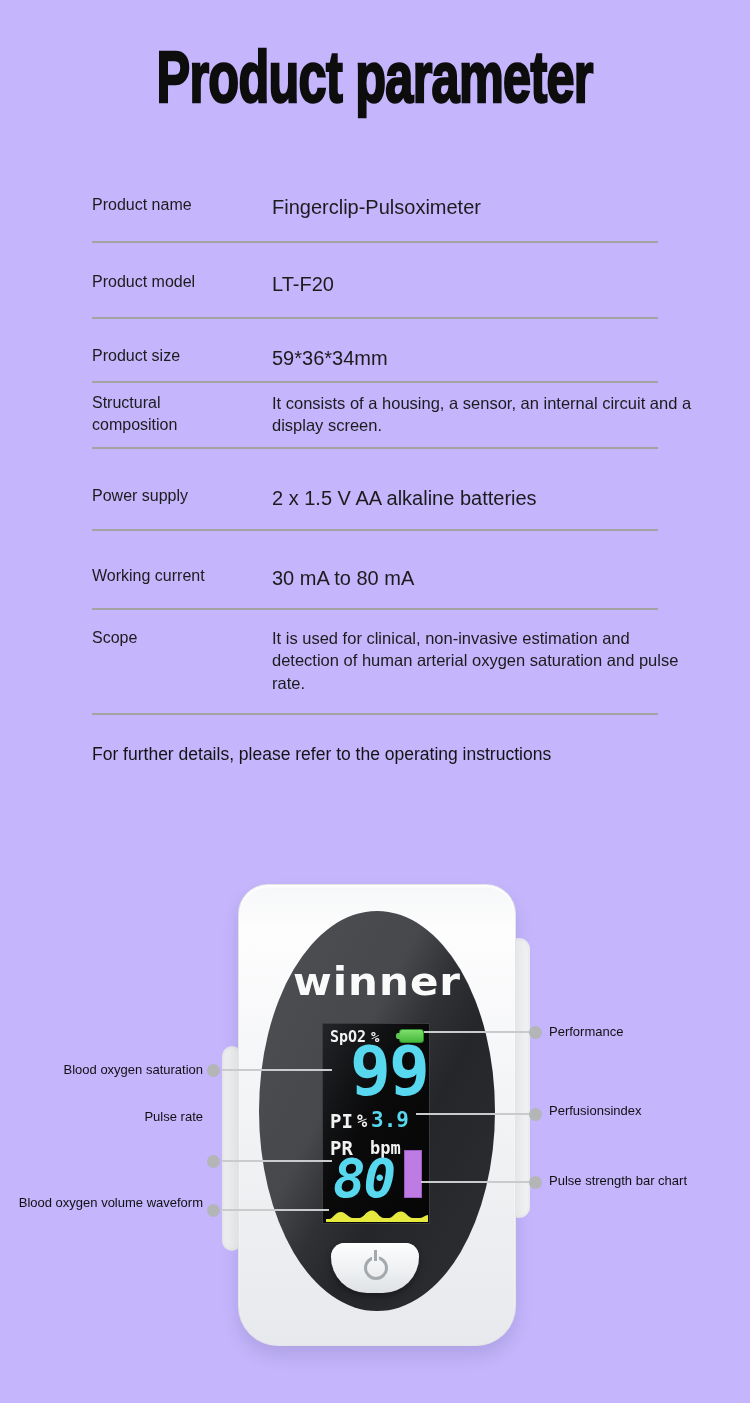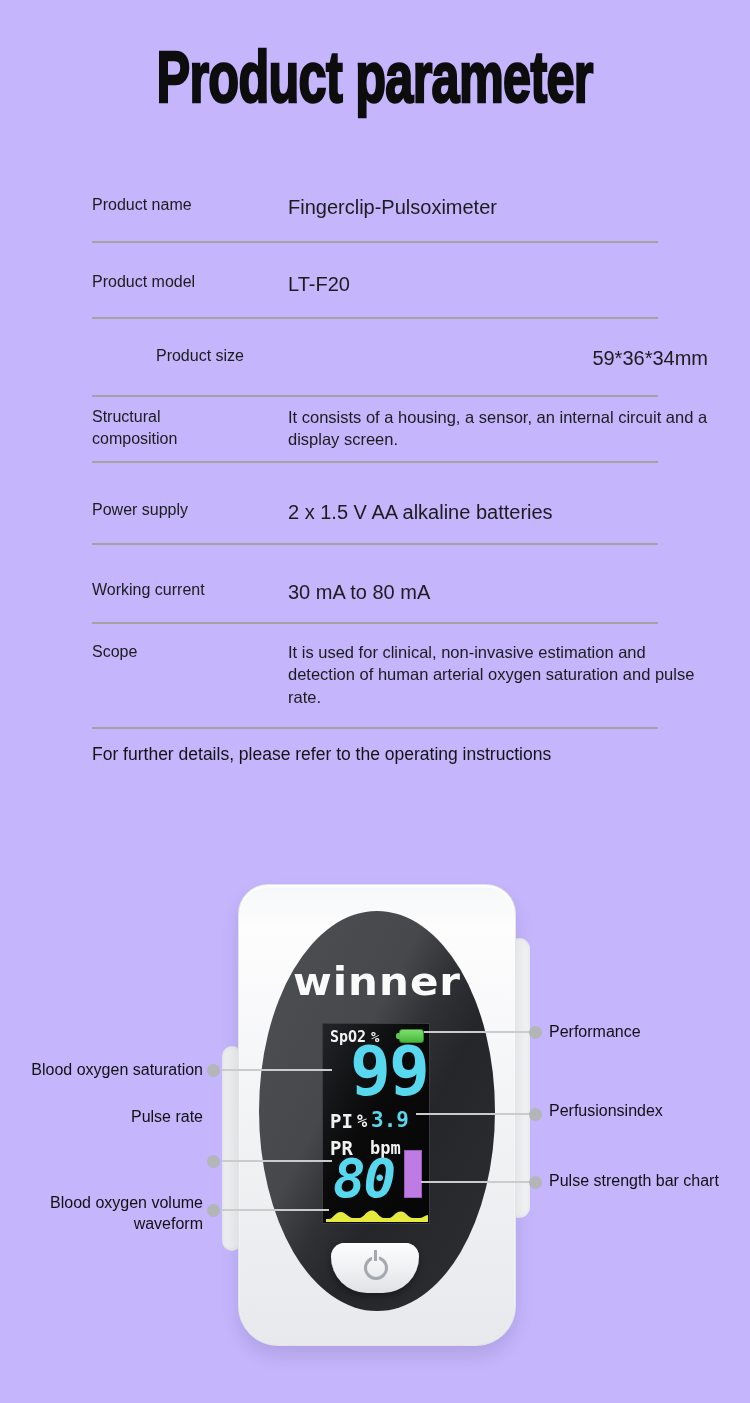--- a/index.html
+++ b/index.html
@@ -8,21 +8,21 @@
 
   
   .title{position:absolute;top:36px;left:0;right:0;text-align:center;}
   .title span{display:inline-block;font-size:72px;font-weight:bold;color:#0d0d0d;
               letter-spacing:-1px;white-space:nowrap;transform:scaleX(0.70);
               -webkit-text-stroke:2.5px #0d0d0d;}
 
   
   .spec-table{position:absolute;left:92px;top:180px;width:566px;}
   .spec-row{display:flex;align-items:flex-start;border-bottom:2px solid #a3a3a3;
-            box-sizing:border-box;overflow:visible;gap:16px;}
+            box-sizing:border-box;overflow:visible;}
   .spec-label{width:152px;flex:none;font-size:16px;line-height:1.35;color:#1c1c1c;padding-right:28px;}
   .spec-value{flex:none;width:420px;font-size:16.5px;line-height:1.36;color:#1c1c1c;}
   .spec-value.lg{font-size:20px;}
 
   .note{position:absolute;left:92px;top:744px;font-size:17.5px;color:#141414;}
 
   
   .side-tab{position:absolute;background:#eceef0;box-shadow:inset 0 0 4px rgba(0,0,0,.08);}
   .tab-left{left:222px;top:1046px;width:20px;height:205px;border-radius:10px;}
   .tab-right{left:508px;top:938px;width:22px;height:280px;border-radius:11px;background:#f1f3f5;}
@@ -67,21 +67,21 @@
            background:linear-gradient(180deg,#fdfdfe 0%,#eef0f2 55%,#dfe2e5 100%);
            box-shadow:0 4px 6px rgba(0,0,0,.3), inset 0 1px 1px #fff;}
   .pwr-ring{position:absolute;left:50%;top:13px;width:18px;height:18px;margin-left:-11px;
             border:3px solid #a4a9ae;border-radius:50%;}
   .pwr-notch{position:absolute;left:50%;top:11px;width:7px;height:7px;margin-left:-3.5px;background:#f2f4f5;}
   .pwr-stem{position:absolute;left:50%;top:7px;width:3px;height:11px;margin-left:-1.5px;background:#a4a9ae;}
 
   
   .cl{position:absolute;height:2px;background:#c9cbcd;}
   .dot{position:absolute;width:13px;height:13px;border-radius:50%;background:#b3b5b7;}
-  .lbl{position:absolute;font-size:16px;color:#111;line-height:21px;}
+  .lbl{position:absolute;font-size:13px;color:#111;line-height:21px;}
   .lbl-left{right:547px;text-align:right;}
   .lbl-right{left:549px;text-align:left;}
 </style>
 </head>
 <body>
 
 <div class="page">
 
   <div class="title">
     <span>Product parameter</span>
@@ -89,21 +89,21 @@
 
   <div class="spec-table">
     <div class="spec-row" style="height:63px;padding-top:14px;">
       <div class="spec-label">Product name</div>
       <div class="spec-value lg">Fingerclip-Pulsoximeter</div>
     </div>
     <div class="spec-row" style="height:76px;padding-top:28px;">
       <div class="spec-label">Product model</div>
       <div class="spec-value lg">LT-F20</div>
     </div>
-    <div class="spec-row" style="height:78px;padding-top:26px;text-align:right;">
+    <div class="spec-row" style="height:64px;padding-top:26px;">
       <div class="spec-label">Product size</div>
       <div class="spec-value lg">59*36*34mm</div>
     </div>
     <div class="spec-row" style="height:66px;padding-top:9px;">
       <div class="spec-label">Structural composition</div>
       <div class="spec-value">It consists of a housing, a sensor, an internal circuit and a display screen.</div>
     </div>
     <div class="spec-row" style="height:82px;padding-top:36px;">
       <div class="spec-label">Power supply</div>
       <div class="spec-value lg">2 x 1.5 V AA alkaline batteries</div>

